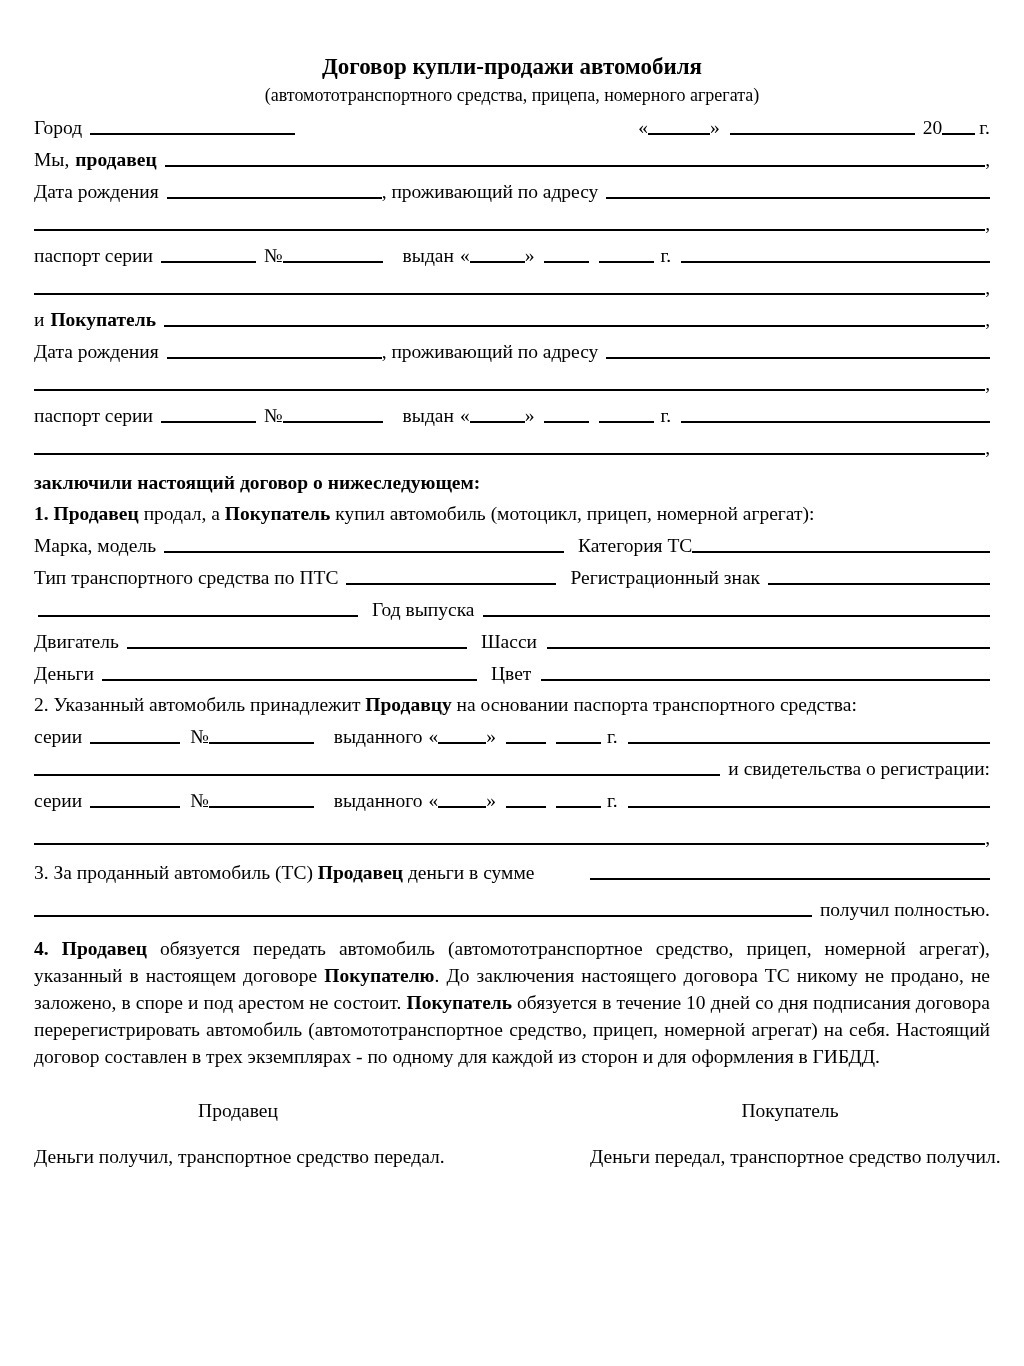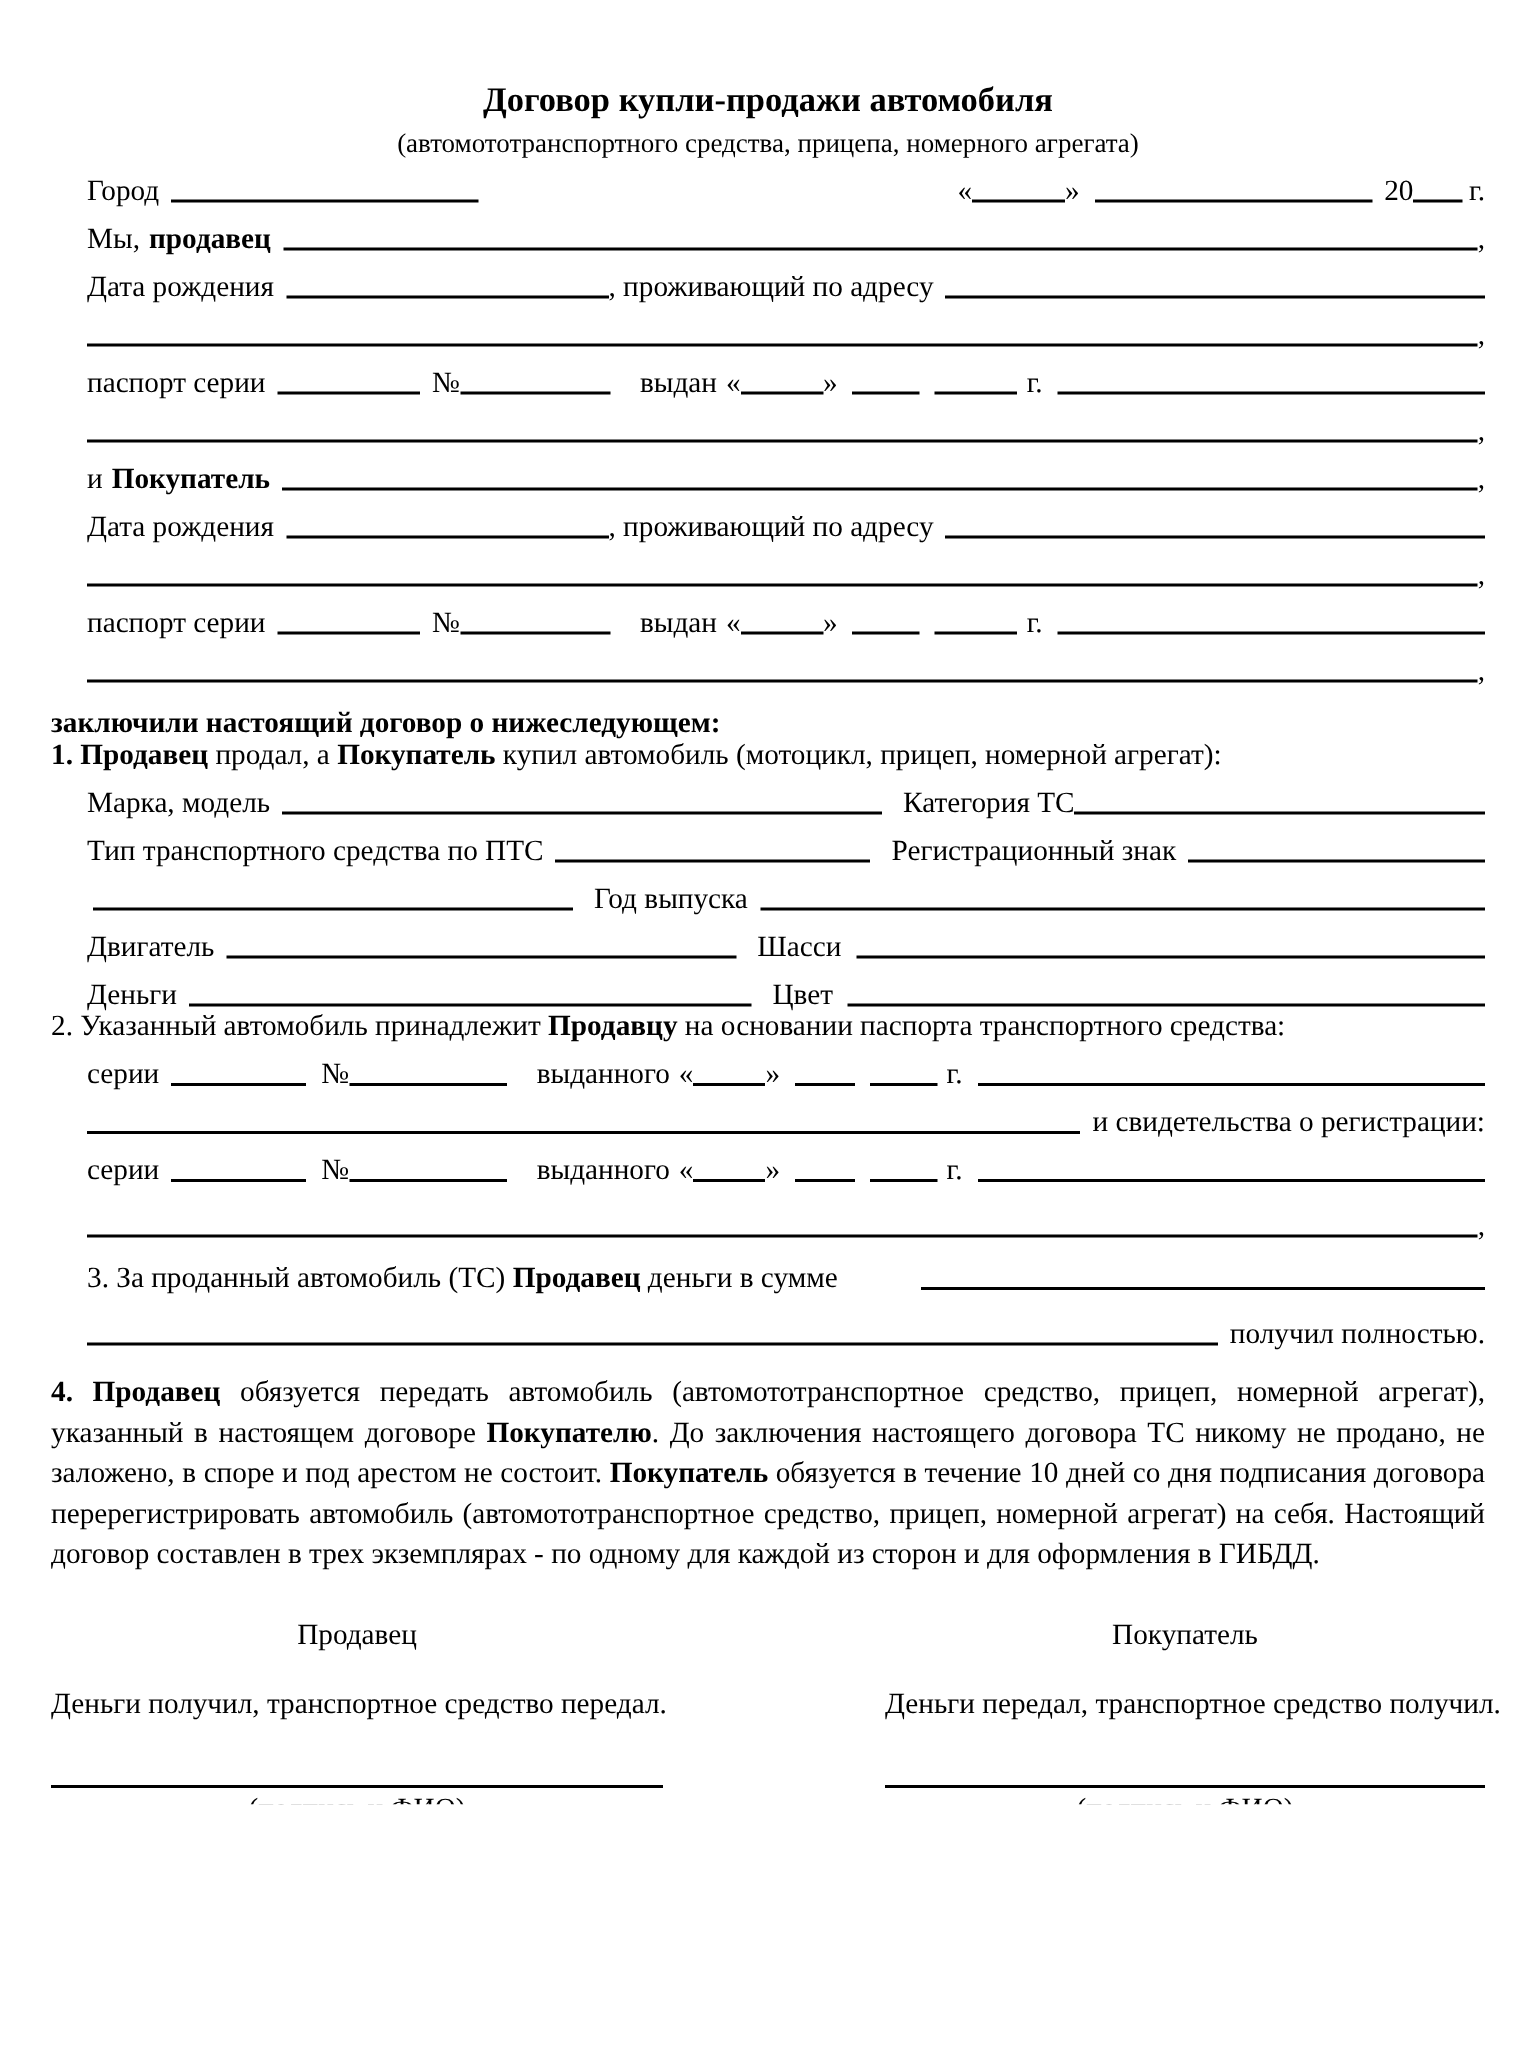--- a/index.html
+++ b/index.html
@@ -9,22 +9,22 @@
     box-sizing:border-box;
     padding:54px 34px 0 34px;
     background:#ffffff;
     color:#000;
     font-family:"Liberation Serif","DejaVu Serif",serif;
     font-size:19.5px;
     overflow:hidden;
   }
   .title{text-align:center;font-weight:bold;font-size:23px;}
   .subtitle{text-align:center;font-size:18px;margin-top:5px;}
-  .row{display:flex;align-items:flex-end;margin-top:11px;line-height:21px;white-space:nowrap;margin-left:24px;}
-  .block{margin-top:0;line-height:21px;}
+  .row{display:flex;align-items:flex-end;margin-top:11px;line-height:21px;white-space:nowrap;}
+  .block{margin-top:10px;line-height:21px;}
   .bl{border-bottom:2px solid #000;height:2px;margin-bottom:3px;min-width:10px;}
   .grow{flex:1 1 40px;}
   .sp{flex:1 1 40px;}
   .b{font-weight:bold;}
   .g4{margin-left:4px;} .g6{margin-left:6px;} .g8{margin-left:8px;}
   .g10{margin-left:10px;} .g14{margin-left:14px;} .g20{margin-left:20px;}
   .w33{width:33px;flex:0 1 33px;} .w40{width:40px;flex:0 1 40px;}
   .w45{width:45px;flex:0 1 45px;} .w48{width:48px;flex:0 1 48px;}
   .w55{width:55px;flex:0 1 55px;} .w62{width:62px;flex:0 1 62px;}
   .w90{width:90px;flex:0 1 90px;} .w95{width:95px;flex:0 1 95px;}

